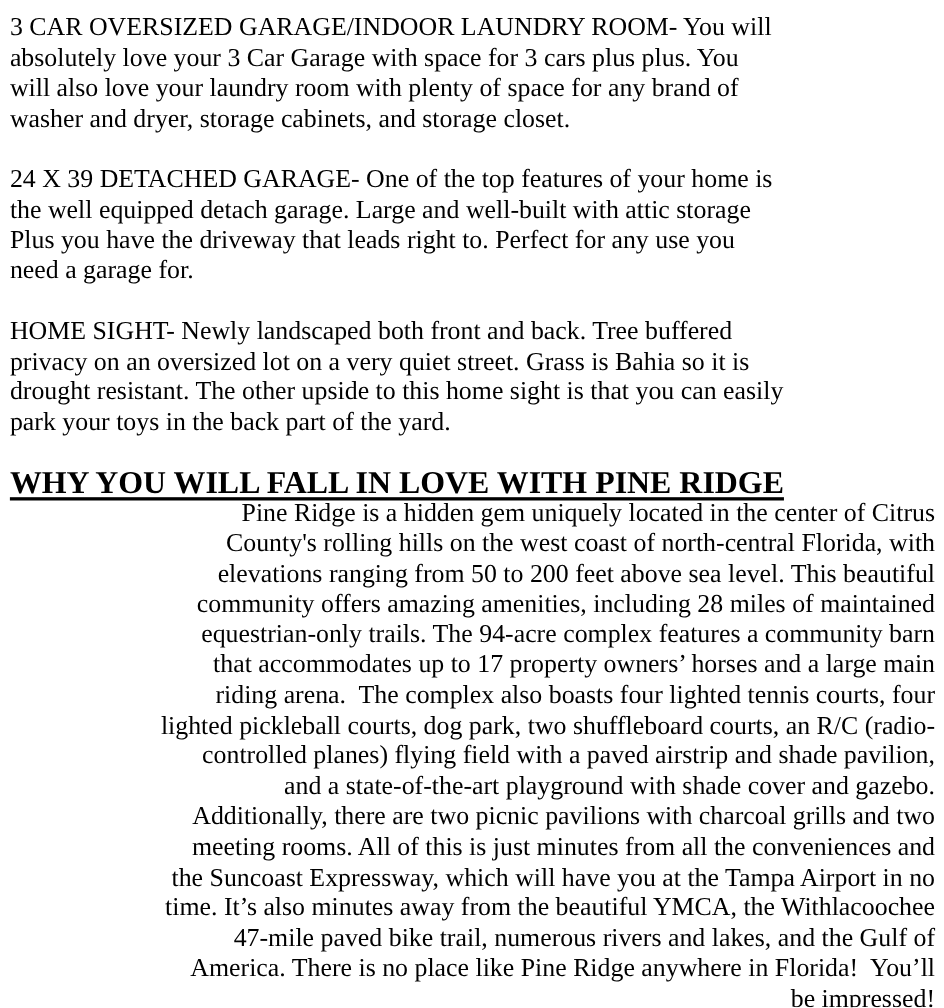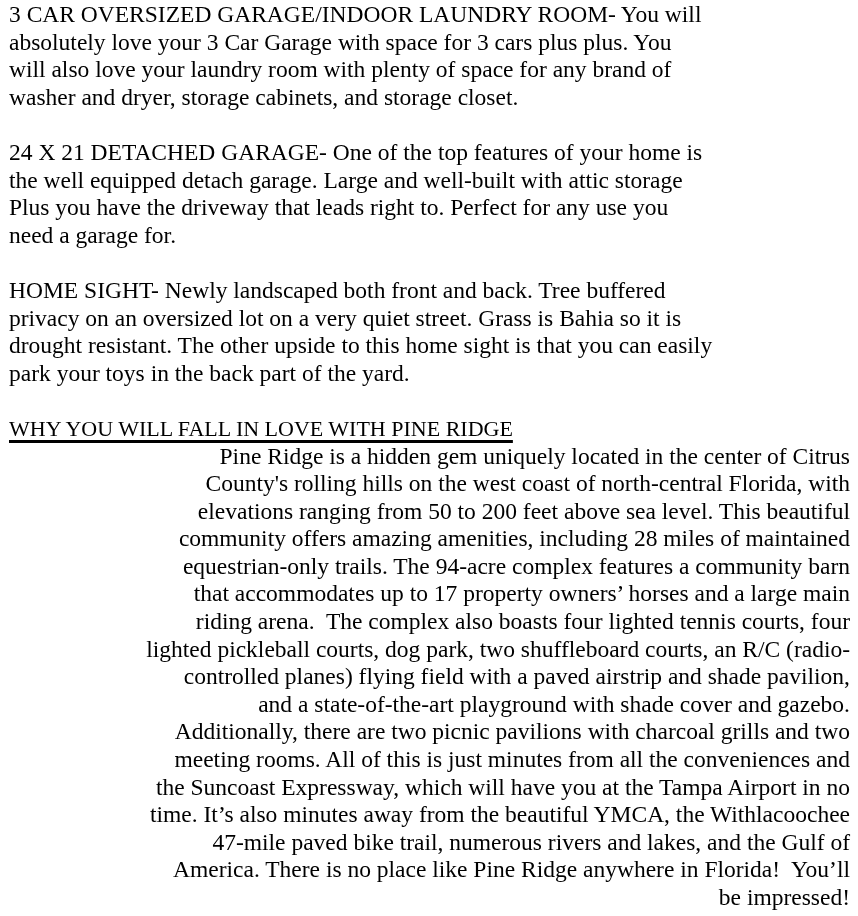--- a/index.html
+++ b/index.html
@@ -7,35 +7,35 @@
     padding: 0;
     background: #ffffff;
   }
   .page {
     position: relative;
     width: 858px;
     height: 916px;
     background: #ffffff;
     overflow: hidden;
     box-sizing: border-box;
-    padding: 1px 8px 0 9px;
+    padding: 12px 8px 0 9px;
     font-family: "Liberation Serif", "DejaVu Serif", serif;
     font-size: 23.5px;
     line-height: 27.6px;
     color: #000000;
   }
   .para {
     margin: 0 0 27.6px 0;
     white-space: pre-wrap;
   }
   .heading {
     margin: 0;
-    font-size: 22px;
+    font-size: 29px;
     line-height: 27.6px;
-    font-weight: normal;
+    font-weight: bold;
   }
   .heading .heading-text {
     text-decoration: underline;
     text-decoration-thickness: 2.5px;
     text-underline-offset: 4px;
   }
   .para-last {
     margin: 0;
     white-space: pre-wrap;
     text-align: right;
@@ -54,21 +54,21 @@
 </head>
 <body>
 
 <div class="page">
 
   <p class="para">3 CAR OVERSIZED GARAGE/INDOOR LAUNDRY ROOM- You will
 absolutely love your 3 Car Garage with space for 3 cars plus plus. You
 will also love your laundry room with plenty of space for any brand of
 washer and dryer, storage cabinets, and storage closet.</p>
 
-  <p class="para">24 X 21 DETACHED GARAGE- One of the top features of your home is
+  <p class="para">24 X 39 DETACHED GARAGE- One of the top features of your home is
 the well equipped detach garage. Large and well-built with attic storage
 Plus you have the driveway that leads right to. Perfect for any use you
 need a garage for.</p>
 
   <p class="para">HOME SIGHT- Newly landscaped both front and back. Tree buffered
 privacy on an oversized lot on a very quiet street. Grass is Bahia so it is
 drought resistant. The other upside to this home sight is that you can easily
 park your toys in the back part of the yard.</p>
 
   <h2 class="heading"><span class="heading-text">WHY YOU WILL FALL IN LOVE WITH PINE RIDGE</span></h2>

